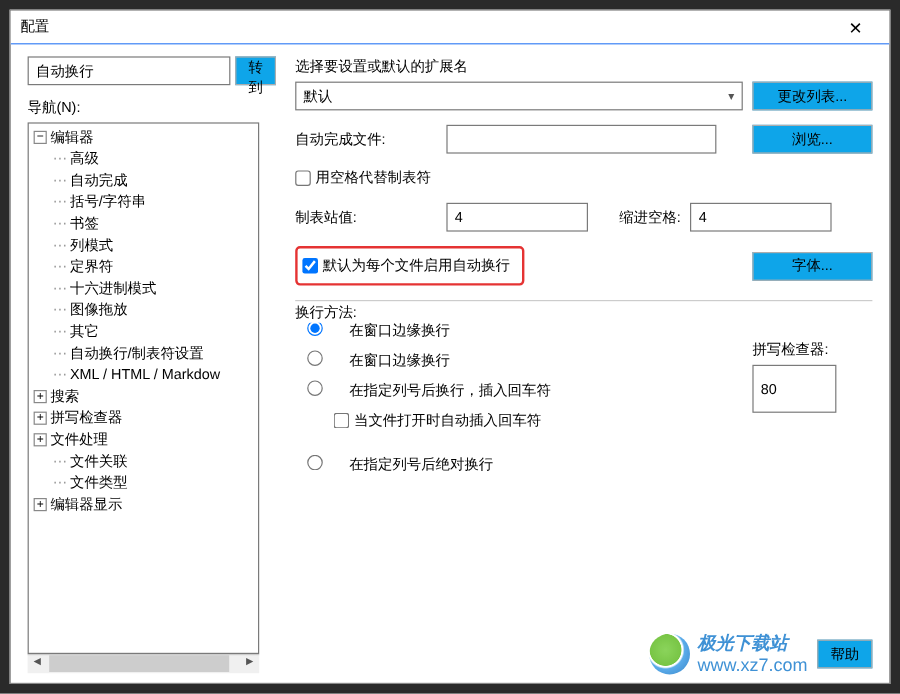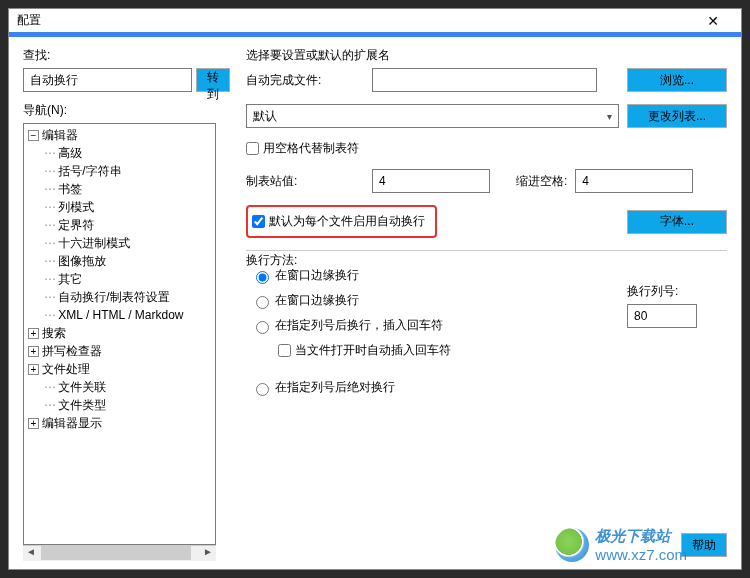--- a/index.html
+++ b/index.html
@@ -1,18 +1,18 @@
 <!DOCTYPE html>
 <html><head>
 <meta charset="utf-8">
 <style>
 * { box-sizing: border-box; margin: 0; padding: 0; }
 body { font-family: "Microsoft YaHei", sans-serif; font-size: 12px; background: #2a2a2a; width: 750px; height: 578px; overflow: hidden; position: relative; }
 .dialog { position: absolute; top: 8px; left: 8px; width: 734px; height: 562px; background: #fff; border: 1px solid #888; }
-.titlebar { height: 28px; background: #fff; border-bottom: 5px solid #3b82f6; display: flex; align-items: center; padding: 0 8px; }
+.titlebar { height: 28px; background: #fff; border-bottom: 1px solid #3b82f6; display: flex; align-items: center; padding: 0 8px; }
 .titlebar .title { flex: 1; font-size: 12px; }
 .titlebar .close { width: 40px; height: 26px; display: flex; align-items: center; justify-content: center; cursor: pointer; font-size: 14px; }
 .body { display: flex; height: calc(100% - 28px); }
 .left { width: 215px; padding: 10px 8px 8px 14px; display: flex; flex-direction: column; }
 .right { flex: 1; padding: 10px 14px 8px 22px; position: relative; }
 .lbl { font-size: 12px; margin-bottom: 4px; display: block; }
 .srow { display: flex; gap: 4px; margin-bottom: 10px; }
 .srow input { flex: 1; height: 24px; border: 1px solid #7a7a7a; padding: 0 6px; font-size: 12px; }
 .btn { height: 24px; background: #0ea5e9; border: 1px solid #adadad; font-size: 12px; padding: 0 10px; cursor: pointer; }
 .btn.wide { width: 100px; }
@@ -30,54 +30,54 @@
 .row label { font-size: 12px; }
 .select { flex: 1; height: 24px; border: 1px solid #7a7a7a; background: #fff; display: flex; align-items: center; padding: 0 6px; justify-content: space-between; cursor: pointer; }
 .select .arrdn { font-size: 10px; color: #555; }
 .input-s { width: 118px; height: 24px; border: 1px solid #7a7a7a; padding: 0 6px; font-size: 12px; }
 .input-m { width: 225px; height: 24px; border: 1px solid #7a7a7a; padding: 0 6px; font-size: 12px; }
 .chk { display: flex; align-items: center; gap: 4px; font-size: 12px; }
 .chk input { width: 13px; height: 13px; }
 .highlight-box { border: 2.5px solid #e53333; border-radius: 4px; padding: 6px 10px 6px 4px; display: inline-flex; align-items: flex-end; gap: 4px; }
 .groupbox { border-top: 1px solid #ccc; margin-top: 12px; padding-top: 8px; position: relative; }
 .groupbox .gtitle { position: absolute; top: -9px; left: 0; background: #fff; padding: 0 6px 0 0; font-size: 12px; margin-top: 10px; }
-.radio { display: flex; align-items: flex-end; gap: 6px; font-size: 12px; margin: 8px 0 8px 10px; }
+.radio { display: flex; align-items: flex-start; gap: 22px; font-size: 12px; margin: 8px 0 8px 10px; }
 .radio input { width: 13px; height: 13px; }
 .subchk { margin-left: 32px; display: flex; align-items: center; gap: 4px; font-size: 12px; margin-bottom: 20px; }
 .wrap-col { position: absolute; right: 30px; top: 32px; }
 .wrap-col .wlbl { font-size: 12px; display: block; margin-bottom: 4px; }
-.wrap-col input { width: 70px; height: 24px; border: 1px solid #7a7a7a; padding: 0 6px; font-size: 12px; }
+.wrap-col input { width: 70px; height: 40px; border: 1px solid #7a7a7a; padding: 0 6px; font-size: 12px; }
 .help-btn { position: absolute; right: 14px; bottom: 12px; }
-.watermark { position: absolute; right: 54px; bottom: 6px; display: flex; align-items: center; gap: 6px; opacity: 0.9; }
+.watermark { position: absolute; right: 68px; bottom: 6px; display: flex; align-items: center; gap: 6px; opacity: 0.9; }
 .wm-ico { width: 34px; height: 34px; border-radius: 50%; background: radial-gradient(circle at 40% 40%, #7fd04a 0%, #6abf32 45%, #fff 47%, #fff 50%, #49a3e8 55%, #2176c1 100%); position: relative; }
 .wm-txt .l1 { color: #2b86d1; font-weight: bold; font-size: 15px; font-style: italic; }
 .wm-txt .l2 { color: #2b86d1; font-size: 15px; }
 </style>
 </head>
 <body>
 
 <div class="dialog">
   <div class="titlebar">
     <span class="title">配置</span>
     <div class="close">
         <span>✕</span>
       </div>
   </div>
   <div class="body">
     <div class="left">
-      <label class="lbl">查找:</label>
       <div class="srow">
         <input type="text" value="自动换行" style="">
         <button class="btn">转到</button>
       </div>
       <label class="lbl">导航(N):</label>
       <div class="tree-wrap">
         <div class="tree" id="tree">
             <div class="tree-item lv0"><span class="tgl">−</span><span>编辑器</span></div>
             <div class="tree-item lv1"><span class="dots">⋯</span> <span>高级</span></div>
+            <div class="tree-item lv1"><span class="dots">⋯</span> <span>自动完成</span></div>
             <div class="tree-item lv1"><span class="dots">⋯</span> <span>括号/字符串</span></div>
             <div class="tree-item lv1"><span class="dots">⋯</span> <span>书签</span></div>
             <div class="tree-item lv1"><span class="dots">⋯</span> <span>列模式</span></div>
             <div class="tree-item lv1"><span class="dots">⋯</span> <span>定界符</span></div>
             <div class="tree-item lv1"><span class="dots">⋯</span> <span>十六进制模式</span></div>
             <div class="tree-item lv1"><span class="dots">⋯</span> <span>图像拖放</span></div>
             <div class="tree-item lv1"><span class="dots">⋯</span> <span>其它</span></div>
             <div class="tree-item lv1"><span class="dots">⋯</span> <span>自动换行/制表符设置</span></div>
             <div class="tree-item lv1"><span class="dots">⋯</span> <span>XML / HTML / Markdow</span></div>
             <div class="tree-item lv0"><span class="tgl">+</span><span>搜索</span></div>
@@ -91,32 +91,32 @@
       <div class="hscroll">
         <span class="arr">◄</span>
         <div class="thumb"></div>
         <span class="arr" style="margin-left:auto">►</span>
       </div>
     </div>
 
     <div class="right">
       <label class="lbl">选择要设置或默认的扩展名</label>
       <div class="row">
-        <label style="width:118px">自动完成文件:</label>
-        <input class="input-m" type="text" value="" style="">
-        <div style="flex:1"></div>
-        <button class="btn wide">浏览...</button>
-      </div>
-
-      <div class="row">
         <div class="select">
           <span>默认</span>
           <span class="arrdn">▾</span>
         </div>
         <button class="btn wide">更改列表...</button>
+      </div>
+
+      <div class="row">
+        <label style="width:118px">自动完成文件:</label>
+        <input class="input-m" type="text" value="" style="">
+        <div style="flex:1"></div>
+        <button class="btn wide">浏览...</button>
       </div>
 
       <div class="row">
         <label class="chk">
           <input type="checkbox" style="">
           <span>用空格代替制表符</span>
         </label>
       </div>
 
       <div class="row">
@@ -155,21 +155,21 @@
         <label class="subchk">
           <input type="checkbox" style="">
             <span>当文件打开时自动插入回车符</span>
         </label>
         <label class="radio">
           <input type="radio" name="wm" style="">
             <span>在指定列号后绝对换行</span>
         </label>
 
         <div class="wrap-col">
-          <label class="wlbl">换行列号:</label>
+          <label class="wlbl">拼写检查器:</label>
           <input type="text" value="80" style="">
         </div>
       </div>
 
       <button class="btn help-btn">帮助</button>
 
       <div class="watermark">
         <div class="wm-ico"></div>
         <div class="wm-txt">
           <div class="l1">极光下载站</div>

